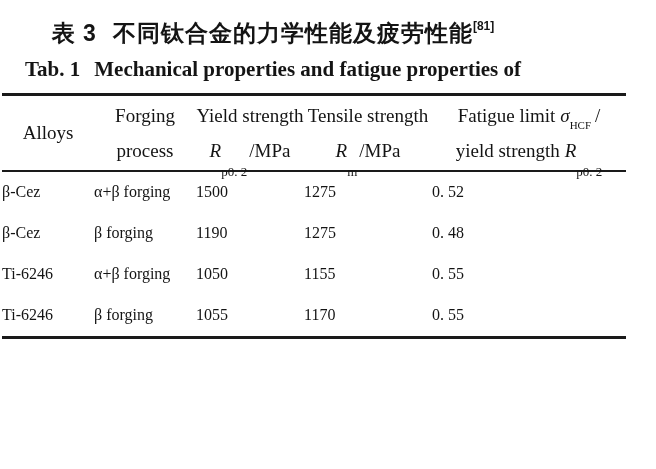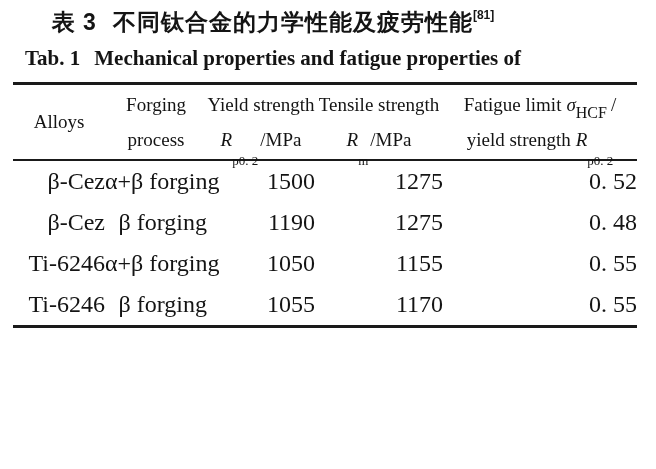--- a/index.html
+++ b/index.html
@@ -10,20 +10,21 @@
   body {
     width: 656px;
     height: 469px;
     font-family: "Liberation Serif", serif;
     color: #141414;
     overflow: hidden;
   }
   .figure {
     width: 546px;
     box-sizing: border-box;
+    padding-top: 11px;
   }
   
   .caption-zh {
     text-align: center;
     font-family: "Liberation Sans", sans-serif;
     font-weight: bold;
     font-size: 23px;
     line-height: 34px;
     letter-spacing: 1px;
     white-space: nowrap;
@@ -43,21 +44,21 @@
     font-weight: bold;
     position: relative;
     top: -2px;
     letter-spacing: 0;
   }
   
   table.data-table {
     border-collapse: collapse;
     table-layout: fixed;
     width: 624px;
-    margin: 8px 14px 0 13px;
+    margin: 8px 14px 0 2px;
     border-top: 3px solid #1a1a1a;
     border-bottom: 3px solid #1a1a1a;
   }
   col.c1 { width: 92px; }
   col.c2 { width: 102px; }
   col.c3 { width: 108px; }
   col.c4 { width: 128px; }
   col.c5 { width: 194px; }
   thead tr { border-bottom: 2px solid #1a1a1a; }
   th {
@@ -66,36 +67,36 @@
     text-align: center;
     vertical-align: middle;
     padding: 0;
   }
   th .hline {
     line-height: 35px;
     white-space: nowrap;
   }
   thead th { padding-top: 2px; padding-bottom: 2px; }
   td {
-    text-align: right;
+    text-align: left;
     vertical-align: middle;
-    font-size: 24px;
+    font-size: 16px;
     height: 41px;
     padding: 0;
     white-space: nowrap;
   }
   .it { font-style: italic; }
   sub.ssub {
     font-size: 13px;
     position: relative;
     top: 15px;
     line-height: 0;
   }
   sub.ssub-caps {
-    font-size: 16px;
+    font-size: 11px;
     position: relative;
     top: 3px;
     line-height: 0;
   }
   .pre-space { margin-left: 5px; }
   .slash-space { margin-left: 4px; }
   .unit { margin-left: 2px; }
 </style>
 </head>
 <body>

